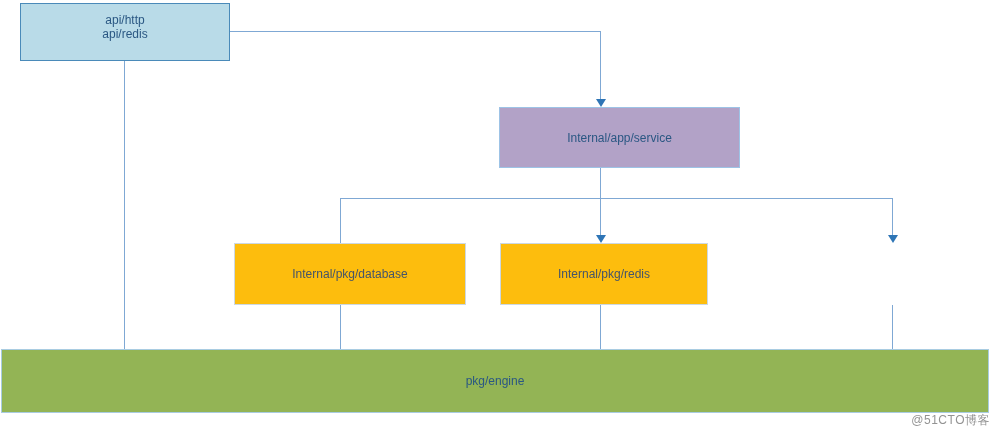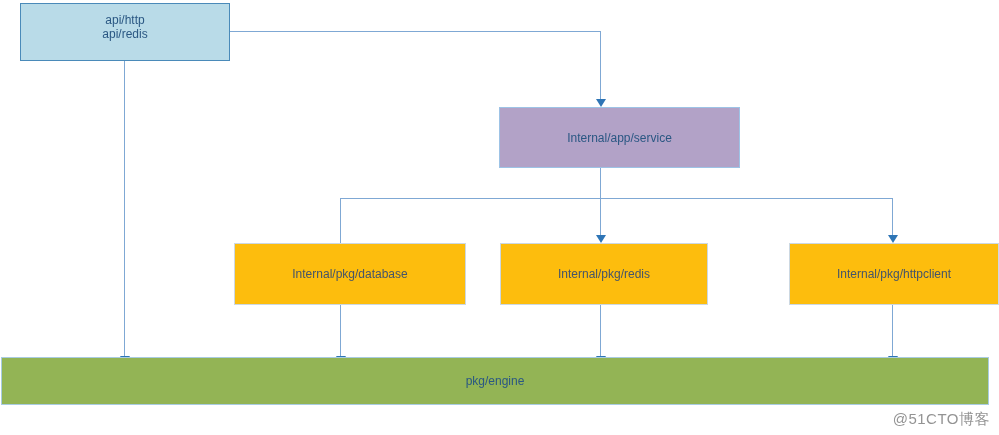--- a/index.html
+++ b/index.html
@@ -41,21 +41,21 @@
   }
   .node-module {
     background: var(--module-fill);
     border: 1px solid var(--module-border);
     color: var(--text-module);
   }
   .node-database   { left: 234px; top: 243px; width: 232px; height: 62px; }
   .node-redis      { left: 500px; top: 243px; width: 208px; height: 62px; }
   .node-httpclient { left: 789px; top: 243px; width: 210px; height: 62px; }
   .node-engine {
-    left: 1px; top: 357px; width: 988px; height: 48px;
+    left: 1px; top: 349px; width: 988px; height: 64px;
     background: var(--engine-fill);
     border: 1px solid var(--engine-border);
     color: var(--text-api);
   }
   .edge {
     position: absolute;
     background: var(--line);
   }
   .edge.h { height: 1px; }
   .edge.v { width: 1px; }
@@ -63,21 +63,21 @@
     position: absolute;
     width: 0; height: 0;
     border-left: 5px solid transparent;
     border-right: 5px solid transparent;
     border-top: 8px solid var(--arrow);
   }
   .watermark {
     position: absolute;
     right: 9px;
     bottom: 6px;
-    font-size: 15px;
+    font-size: 12px;
     color: var(--watermark);
     opacity: 0.75;
     letter-spacing: 0.5px;
   }
 </style>
 </head>
 <body>
 
 <div id="canvas">
 
@@ -115,22 +115,19 @@
   </div>
 
   <div class="node node-module node-database">
     <span>Internal/pkg/database</span>
   </div>
 
   <div class="node node-module node-redis">
     <span>Internal/pkg/redis</span>
   </div>
 
-  <div class="node node-module node-httpclient">
-    <span>Internal/pkg/httpclient</span>
-  </div>
 
   <div class="node node-engine">
     <span>pkg/engine</span>
   </div>
 
   <div class="watermark">@51CTO博客</div>
 </div>
 
 </body></html>

